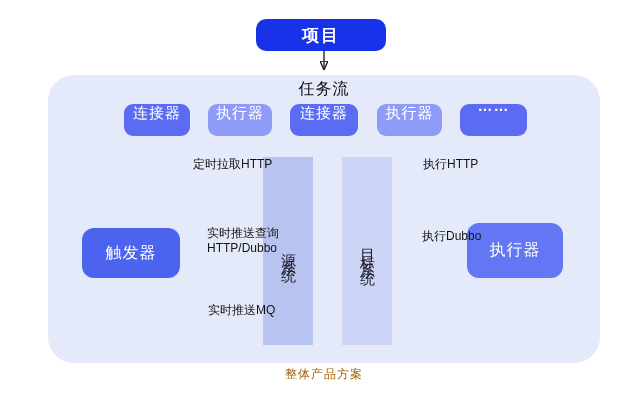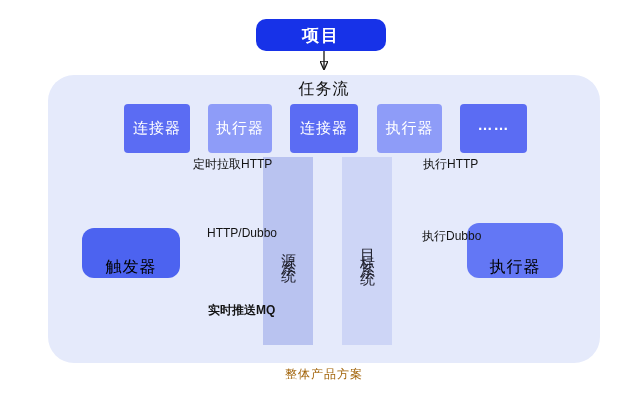--- a/index.html
+++ b/index.html
@@ -26,22 +26,22 @@
     background:var(--container,#e5eafb);
     border-radius:26px;
   }
   .flow-title{
     left:48px;top:79px;width:552px;text-align:center;
     font-size:16px;font-weight:normal;color:#111;letter-spacing:1px;
   }
 
   
   .pill{
-    height:49px;border-radius:4px;top:104px;
-    display:flex;align-items:center;justify-content:center;
+    height:32px;border-radius:9px;top:104px;
+    display:flex;justify-content:center;
     color:#fff;font-size:15px;letter-spacing:1px;
   }
   .pill.connector{background:var(--connector,#5b6cf3);}
   .pill.executor{background:var(--executor-light,#8e9cf8);}
   .pill.dots{background:var(--connector,#5b6cf3);}
   .pill.dots span{transform:translateY(-22%);letter-spacing:1px;font-weight:bold;}
   .p1{left:124px;width:66px;}
   .p2{left:208px;width:64px;}
   .p3{left:290px;width:68px;}
   .p4{left:377px;width:65px;}
@@ -52,31 +52,31 @@
     top:157px;width:50px;height:188px;
     display:flex;align-items:center;justify-content:center;
     writing-mode:vertical-rl;text-orientation:upright;
     font-size:15px;font-weight:500;color:#1c1c28;letter-spacing:7px;
   }
   .source-col{left:263px;background:var(--source-col,#b9c3f0);}
   .target-col{left:342px;background:var(--target-col,#cdd5f6);}
 
   
   .node{
-    border-radius:12px;color:#000000;font-size:16px;letter-spacing:1px;
-    display:flex;align-items:flex-end;justify-content:center;
+    border-radius:12px;color:#ffffff;font-size:16px;letter-spacing:1px;
+    display:flex;align-items:center;justify-content:center;
   }
   .trigger-node{left:82px;top:228px;width:98px;height:50px;background:var(--trigger,#4c63f0);}
   .executor-node{left:467px;top:223px;width:96px;height:55px;background:var(--executor-right,#6377f5);}
 
   
   .edge-label{font-size:12px;color:#141414;line-height:1.25;white-space:nowrap;margin-left:23px;}
   .lbl-pull{left:170px;top:157px;}
   .lbl-query{left:184px;top:226px;}
-  .lbl-mq{left:185px;top:303px;font-weight:bold;}
+  .lbl-mq{left:185px;top:303px;}
   .lbl-ehttp{left:400px;top:157px;}
   .lbl-edubbo{left:399px;top:229px;}
 
   .caption{
     left:48px;top:366px;width:552px;text-align:center;
     font-size:12px;color:#a16207;letter-spacing:1px;
   }
 
   svg.wires{left:0;top:0;width:640px;height:400px;pointer-events:none;}
   svg.wires path{stroke:#141414;stroke-width:1.3;fill:none;}
@@ -136,19 +136,20 @@
 
 <div class="abs node trigger-node">
   <span>触发器</span>
 </div>
 <div class="abs node executor-node">
   <span>执行器</span>
 </div>
 
 <div class="abs edge-label lbl-pull">定时拉取HTTP</div>
 <div class="abs edge-label lbl-query">
+  <div>实时推送查询</div>
   <div>HTTP/Dubbo</div>
 </div>
 <div class="abs edge-label lbl-mq">实时推送MQ</div>
 <div class="abs edge-label lbl-ehttp">执行HTTP</div>
 <div class="abs edge-label lbl-edubbo">执行Dubbo</div>
 
 <div class="abs caption">整体产品方案</div>
 
 </body></html>

